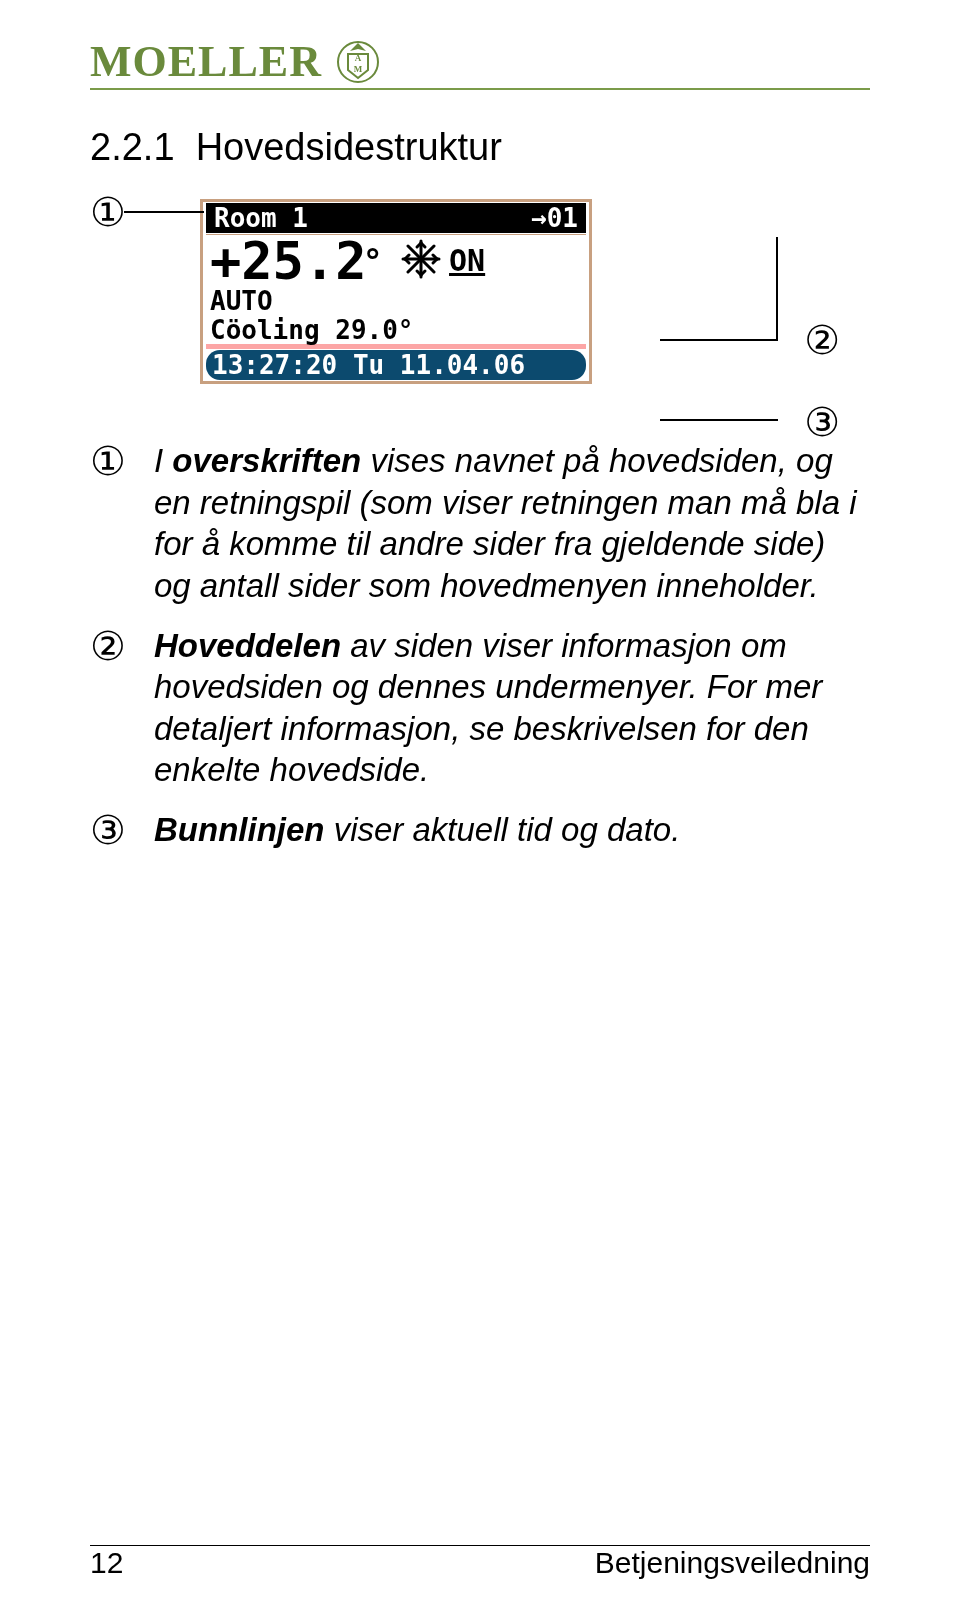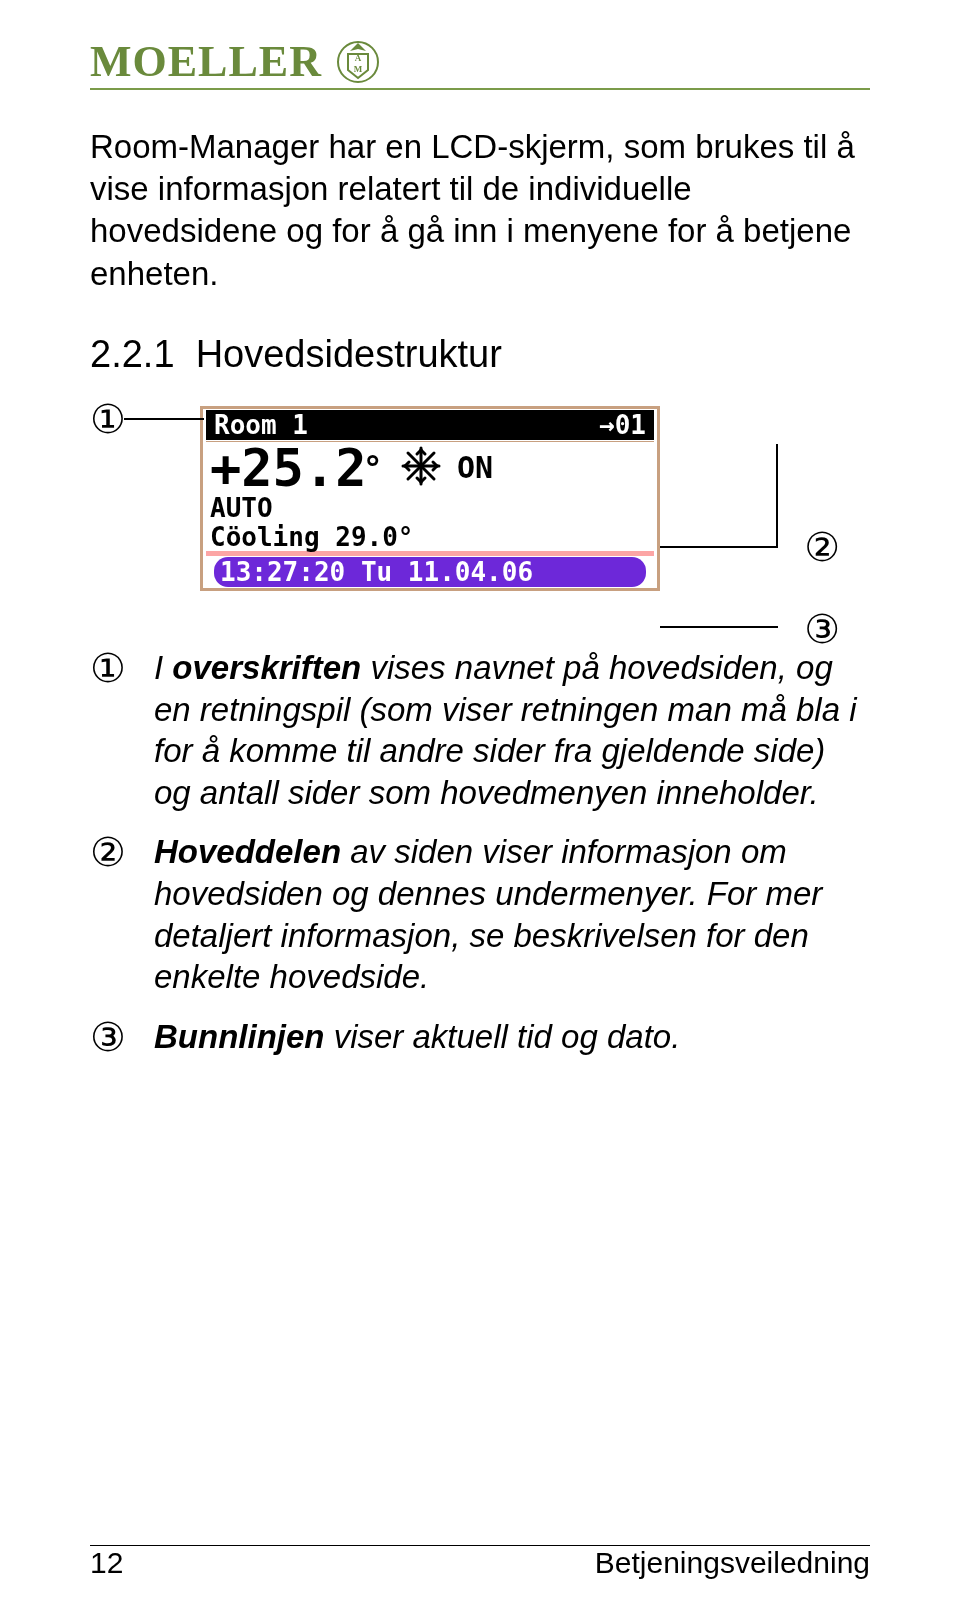--- a/index.html
+++ b/index.html
@@ -58,21 +58,21 @@
   .marker {
     font-family: 'Times New Roman', serif;
     font-size: 40px;
     position: absolute;
   }
   .marker.m1 { left: 0; top: -10px; }
   .marker.m2 { right: 30px; top: 118px; }
   .marker.m3 { right: 30px; top: 200px; }
   .lcd {
     margin-left: 110px;
-    width: 460px;
+    width: 392px;
     border: 3px solid #c8a080;
     background: #fff;
     font-family: monospace;
     color: #000;
   }
   .lcd .titlebar {
     display: flex;
     margin: 1px 3px;
   }
   .lcd .titlebar .inv {
@@ -91,25 +91,25 @@
   }
   .lcd .big {
     font-size: 52px;
     font-weight: bold;
     display: flex;
     align-items: center;
     line-height: 1;
   }
   .lcd .big .deg { font-size: 34px; vertical-align: super; margin-left: -4px; }
   .lcd .big .sun { margin-left: 18px; }
-  .lcd .big .on { font-size: 30px; margin-left: 16px; }
+  .lcd .big .on { font-size: 30px; margin-left: 8px; text-decoration: underline; }
   .lcd .linefont { font-size: 26px; font-weight: bold; line-height: 1.1; }
   .lcd .bottombar {
-    margin: 1px 11px;
-    background: #6d28d9; color: #fff;
+    margin: 1px 3px;
+    background: #0c4a6e; color: #fff;
     font-size: 26px; font-weight: bold;
     padding: 0 6px;
     border-radius: 14px;
   }
   .line1 {
     position: absolute;
     height: 2px; background: #000;
     left: 34px; width: 80px; top: 12px;
   }
   .line2a {
@@ -161,21 +161,20 @@
       <circle cx="22" cy="22" r="20" fill="none" stroke="#6a8a3c" stroke-width="2"></circle>
       <path d="M22 3 L30 11 L22 9 L14 11 Z" fill="#6a8a3c"></path>
       <path d="M12 14 L32 14 L32 30 L22 38 L12 30 Z" fill="none" stroke="#6a8a3c" stroke-width="2"></path>
       <text x="22" y="21" text-anchor="middle" font-size="9" fill="#6a8a3c" font-family="serif" font-weight="bold">A</text>
       <text x="22" y="32" text-anchor="middle" font-size="9" fill="#6a8a3c" font-family="serif" font-weight="bold">M</text>
     </svg>
   </span>
 </div>
 
 
-<p class="body-text">Room-Manager har en LCD-skjerm, som brukes til å vise informasjon relatert til de individuelle hovedsidene og for å gå inn i menyene for å betjene enheten.</p>
 
 <div class="h3">
   <span>2.2.1</span>&nbsp;&nbsp;<span>Hovedsidestruktur</span>
 </div>
 
 <div class="lcd-block">
   <span class="marker m1">①</span>
   <div class="line1"></div>
 
   <div class="lcd">

